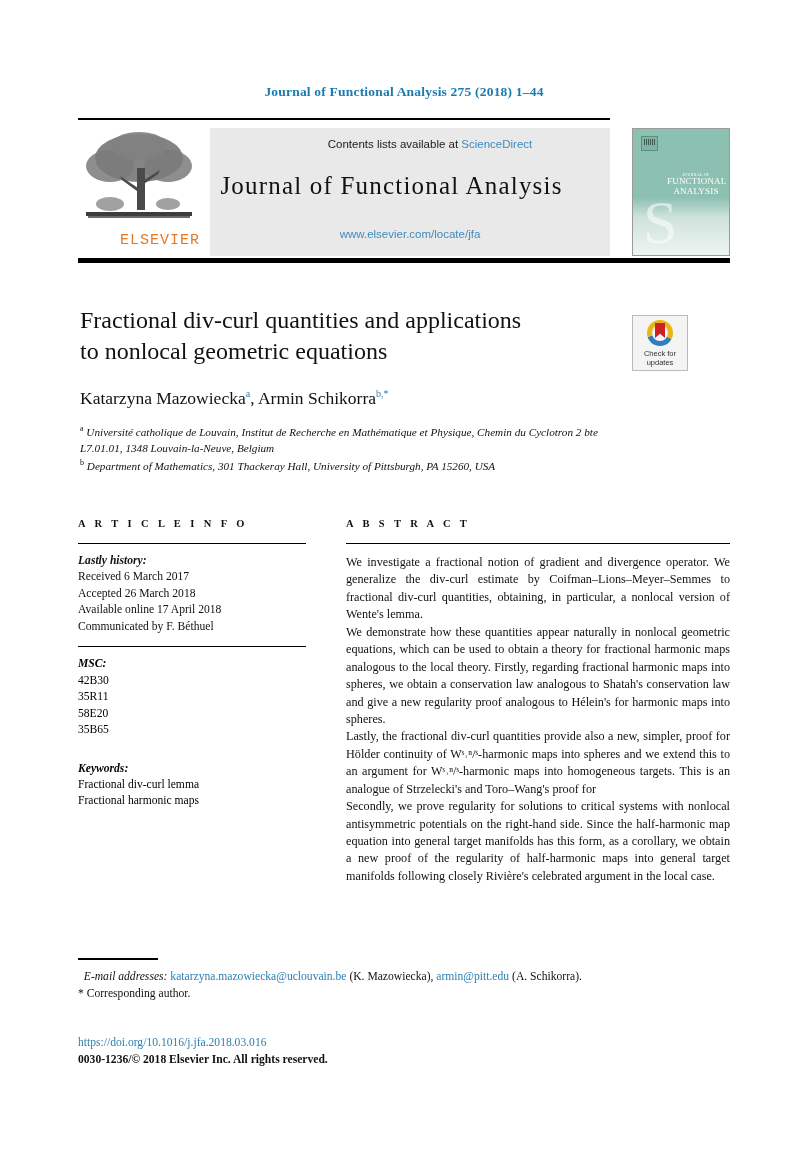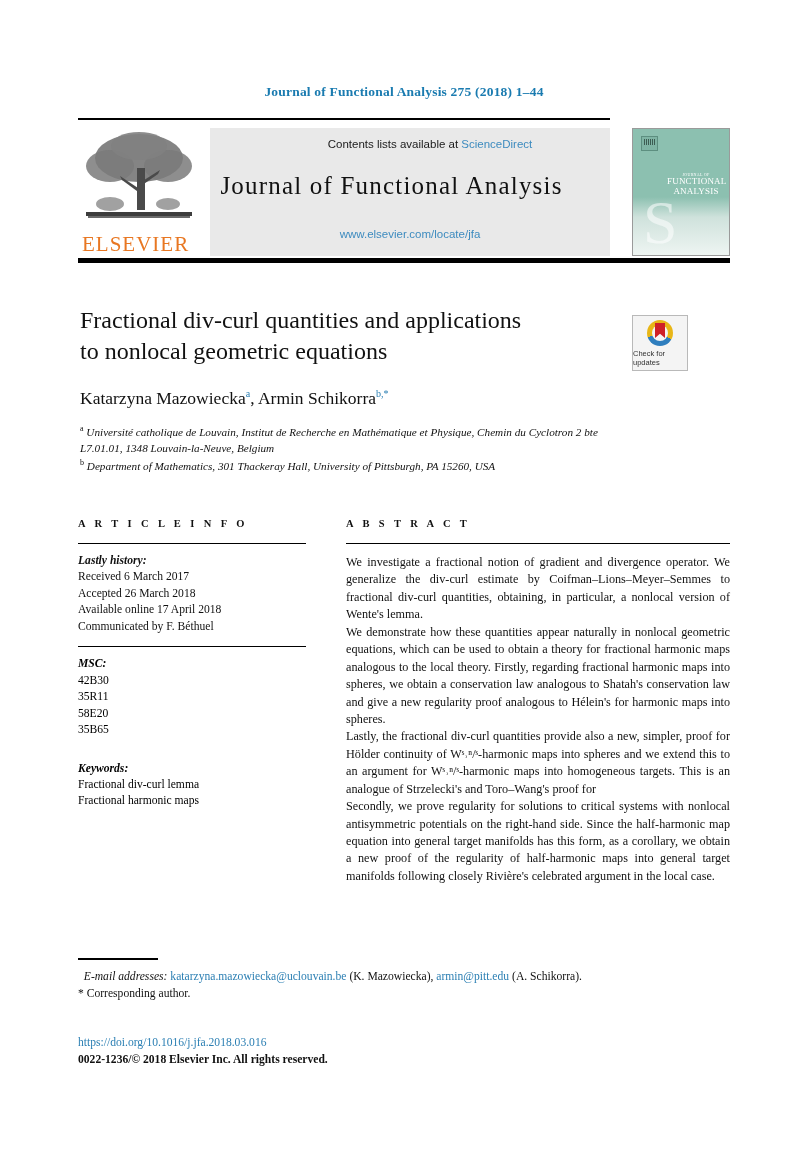--- a/index.html
+++ b/index.html
@@ -58,23 +58,23 @@
     top: 10px;
     width: 120px;
     height: 128px;
   }
   .tree-svg { display:block; }
   .elsevier-word {
     position: absolute;
     left: 2px;
     top: 104px;
     width: 118px;
-    text-align: left;
-    font-family: Liberation Serif, serif;
-    font-size: 21px;
+    text-align: right;
+    font-family: Liberation Mono, monospace;
+    font-size: 15px;
     letter-spacing: 1px;
     color: #e87722;
   }
   .grey-box {
     position: absolute;
     left: 132px;
     top: 10px;
     width: 400px;
     height: 128px;
     background: #e9e9e9;
@@ -203,21 +203,21 @@
   
   .crossmark {
     position: absolute;
     left: 632px;
     top: 315px;
     width: 56px;
     height: 56px;
     border: 1px solid #b9b9b9;
     background: #f4f4f4;
     box-sizing: border-box;
-    text-align: left;
+    text-align: center;
   }
   .cm-ring {
     position: relative;
     margin: 4px auto 0;
     width: 26px;
     height: 26px;
     border-radius: 50%;
     background: conic-gradient(#e8b617 0deg 120deg, #2f7ebe 120deg 250deg, #e8b617 250deg 360deg);
   }
   .cm-ring::after{
@@ -454,16 +454,16 @@
       </div>
       <div>
         <span>*</span>
         <span>Corresponding author.</span>
       </div>
     </div>
   </div>
 
   <div class="doi-block">
     <div class="doi-line">https://doi.org/10.1016/j.jfa.2018.03.016</div>
-    <div class="copyright-line">0022-1236/© 2018 Elsevier Inc. All rights reserved.</div>
+    <div class="copyright-line">0030-1236/© 2018 Elsevier Inc. All rights reserved.</div>
   </div>
 
 </div>
 
 </body></html>

